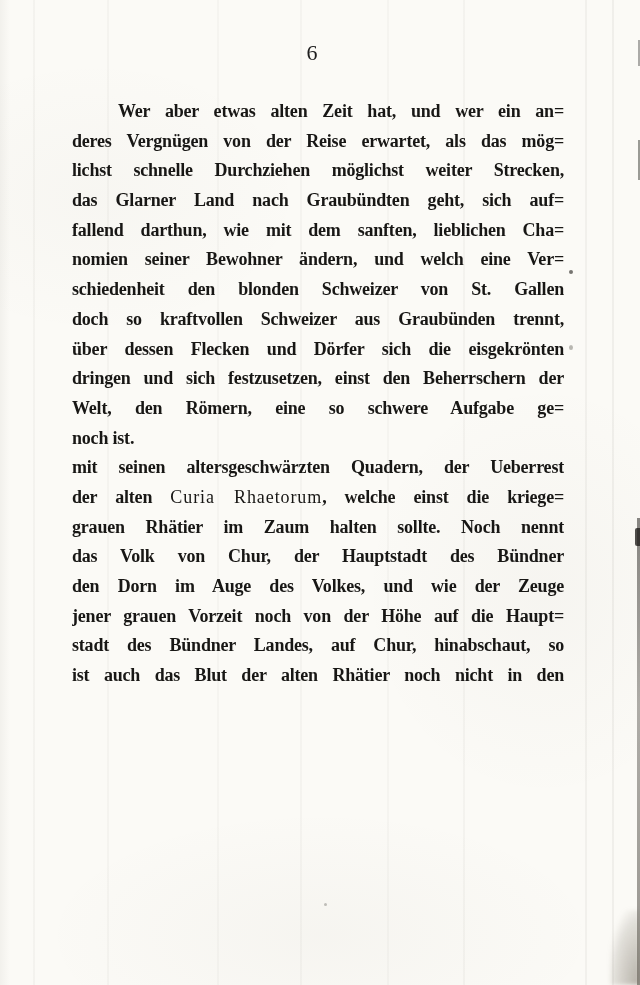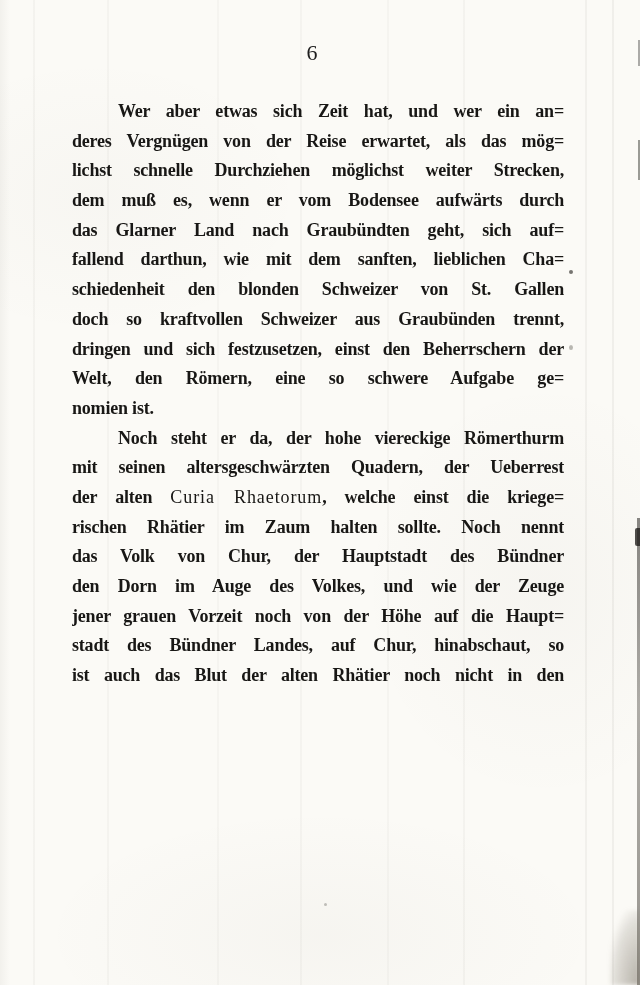--- a/index.html
+++ b/index.html
@@ -79,36 +79,36 @@
 </head>
 <body>
 
 <div class="paper-texture"></div>
 <div class="scan-streaks"></div>
 <div class="left-shade"></div>
 
 <div class="page-number">6</div>
 
 <div class="text-block">
-  <div class="text-line indent">Wer aber etwas sich Zeit hat, und wer ein an=</div>
+  <div class="text-line indent">Wer aber etwas alten Zeit hat, und wer ein an=</div>
   <div class="text-line">deres Vergnügen von der Reise erwartet, als das mög=</div>
   <div class="text-line">lichst schnelle Durchziehen möglichst weiter Strecken,</div>
-  <div class="text-line">dem muß es, wenn er vom Bodensee aufwärts durch</div>
   <div class="text-line">das Glarner Land nach Graubündten geht, sich auf=</div>
   <div class="text-line">fallend darthun, wie mit dem sanften, lieblichen Cha=</div>
+  <div class="text-line">nomien seiner Bewohner ändern, und welch eine Ver=</div>
   <div class="text-line">schiedenheit den blonden Schweizer von St. Gallen</div>
   <div class="text-line">doch so kraftvollen Schweizer aus Graubünden trennt,</div>
+  <div class="text-line">über dessen Flecken und Dörfer sich die eisgekrönten</div>
   <div class="text-line">dringen und sich festzusetzen, einst den Beherrschern der</div>
   <div class="text-line">Welt, den Römern, eine so schwere Aufgabe ge=</div>
-  <div class="text-line para-end">nomien ist.</div>
+  <div class="text-line para-end">noch ist.</div>
 
-  <div class="text-line indent">Noch steht er da, der hohe viereckige Römerthurm</div>
   <div class="text-line">mit seinen altersgeschwärzten Quadern, der Ueberrest</div>
   <div class="text-line">der alten <span class="antiqua">Curia Rhaetorum</span>, welche einst die kriege=</div>
-  <div class="text-line">rischen Rhätier im Zaum halten sollte.  Noch nennt</div>
+  <div class="text-line">grauen Rhätier im Zaum halten sollte.  Noch nennt</div>
   <div class="text-line">das Volk von Chur, der Hauptstadt des Bündner</div>
   <div class="text-line">den Dorn im Auge des Volkes, und wie der Zeuge</div>
   <div class="text-line">jener grauen Vorzeit noch von der Höhe auf die Haupt=</div>
   <div class="text-line">stadt des Bündner Landes, auf Chur, hinabschaut, so</div>
   <div class="text-line">ist auch das Blut der alten Rhätier noch nicht in den</div>
 </div>
 
 <div class="edge-dash-a"></div>
 <div class="edge-dash-b"></div>
 <div class="edge-strip"></div>

